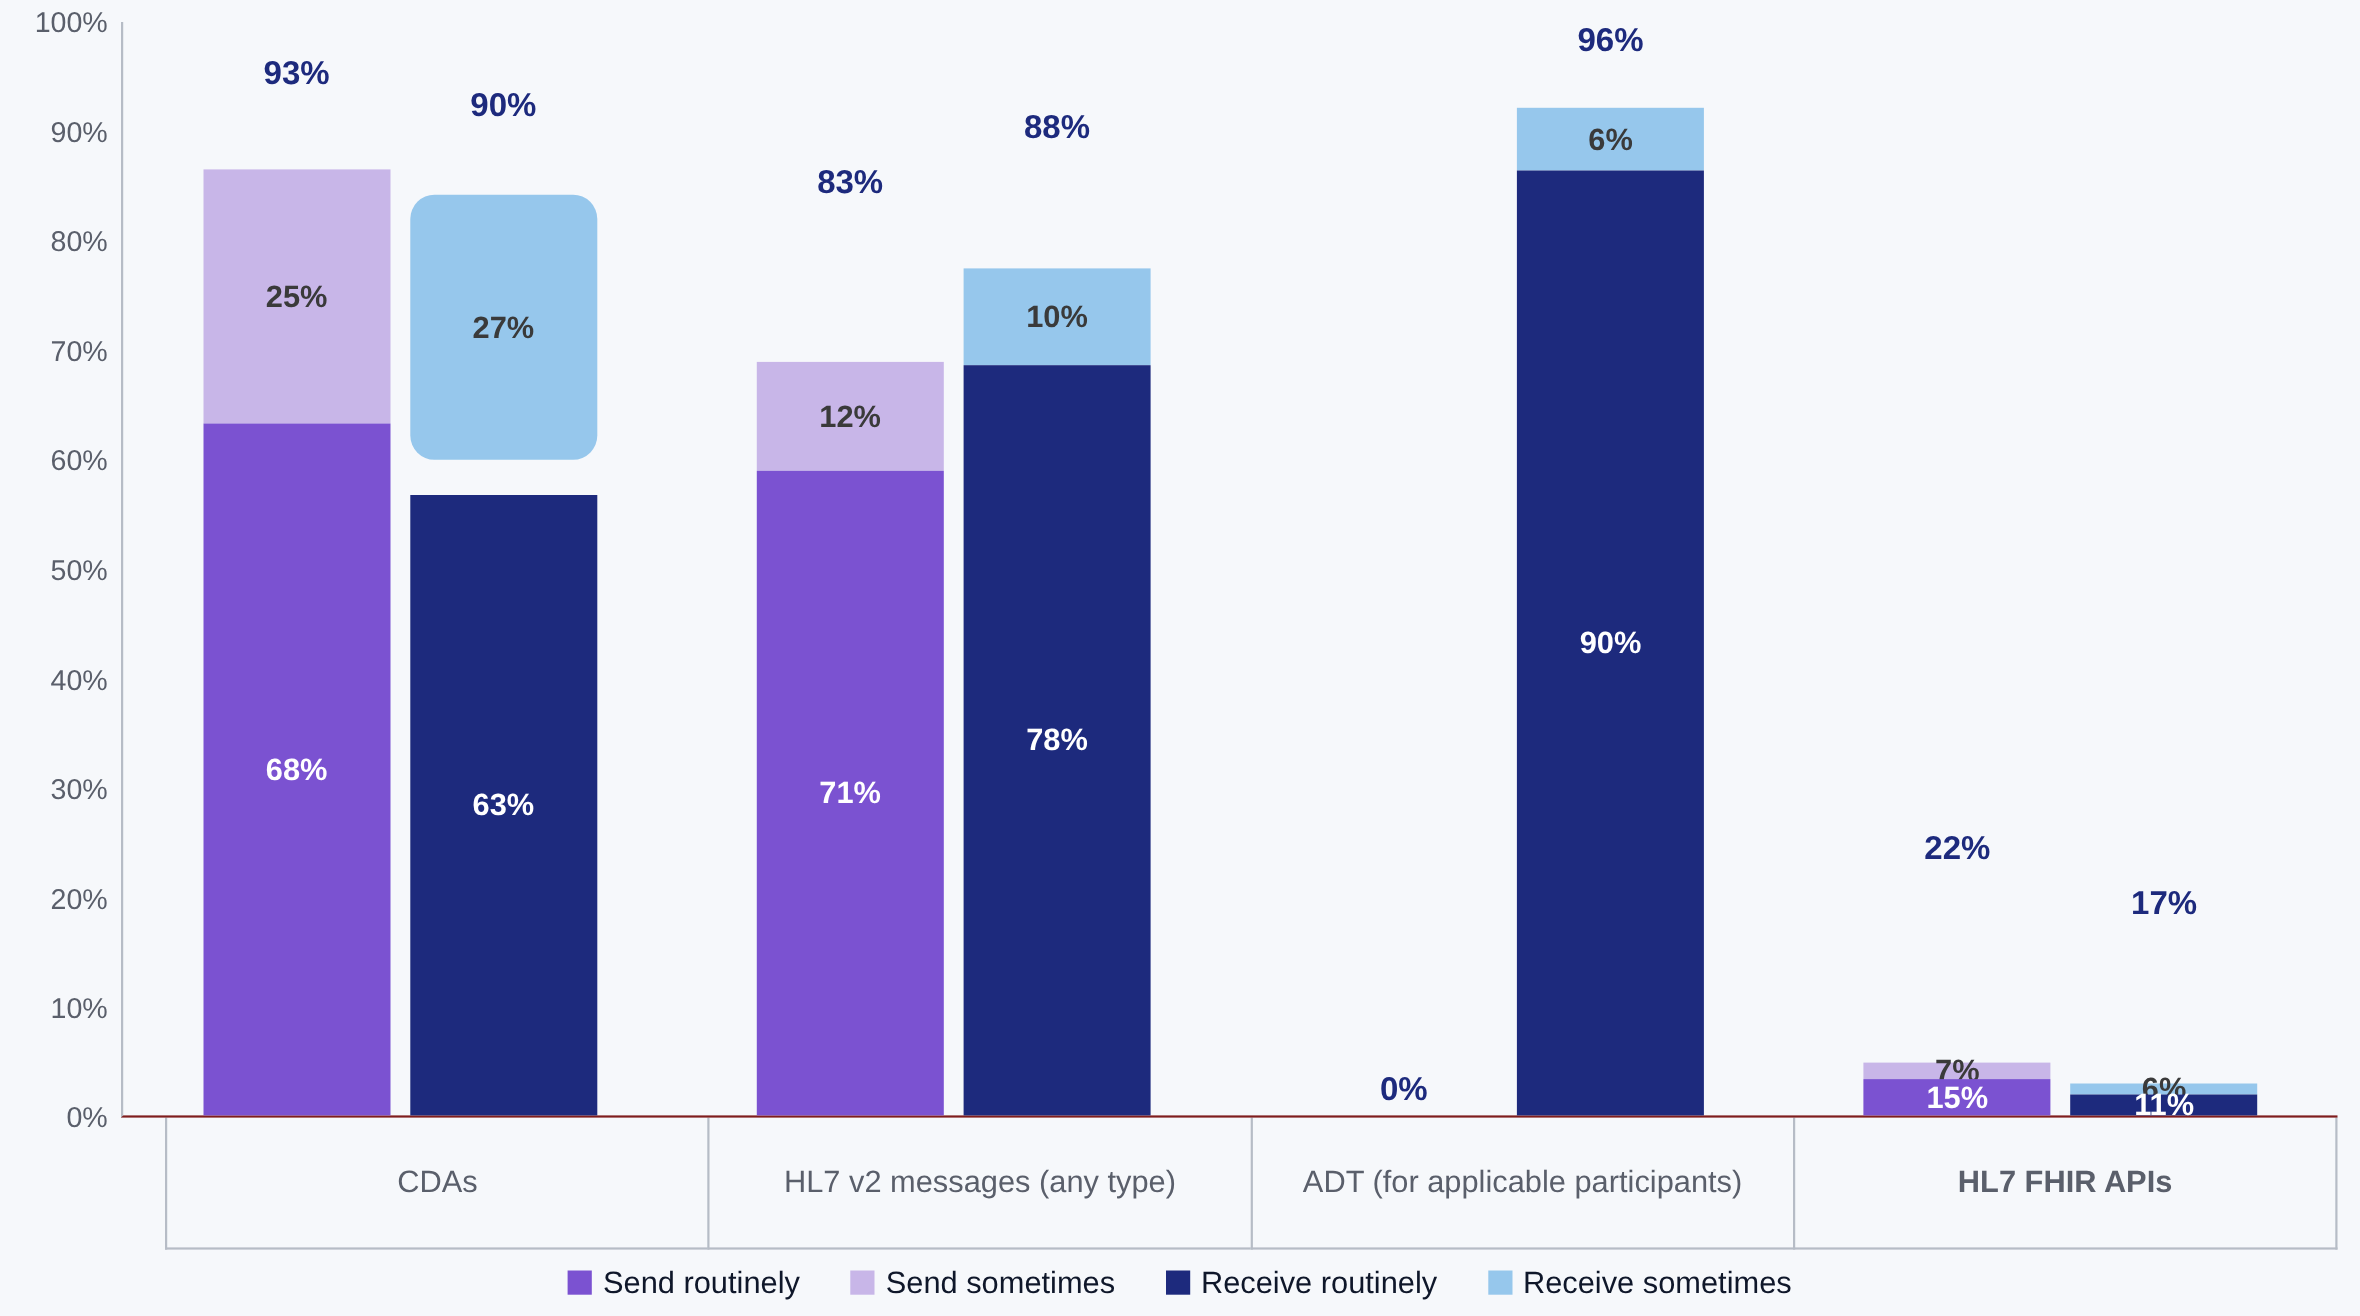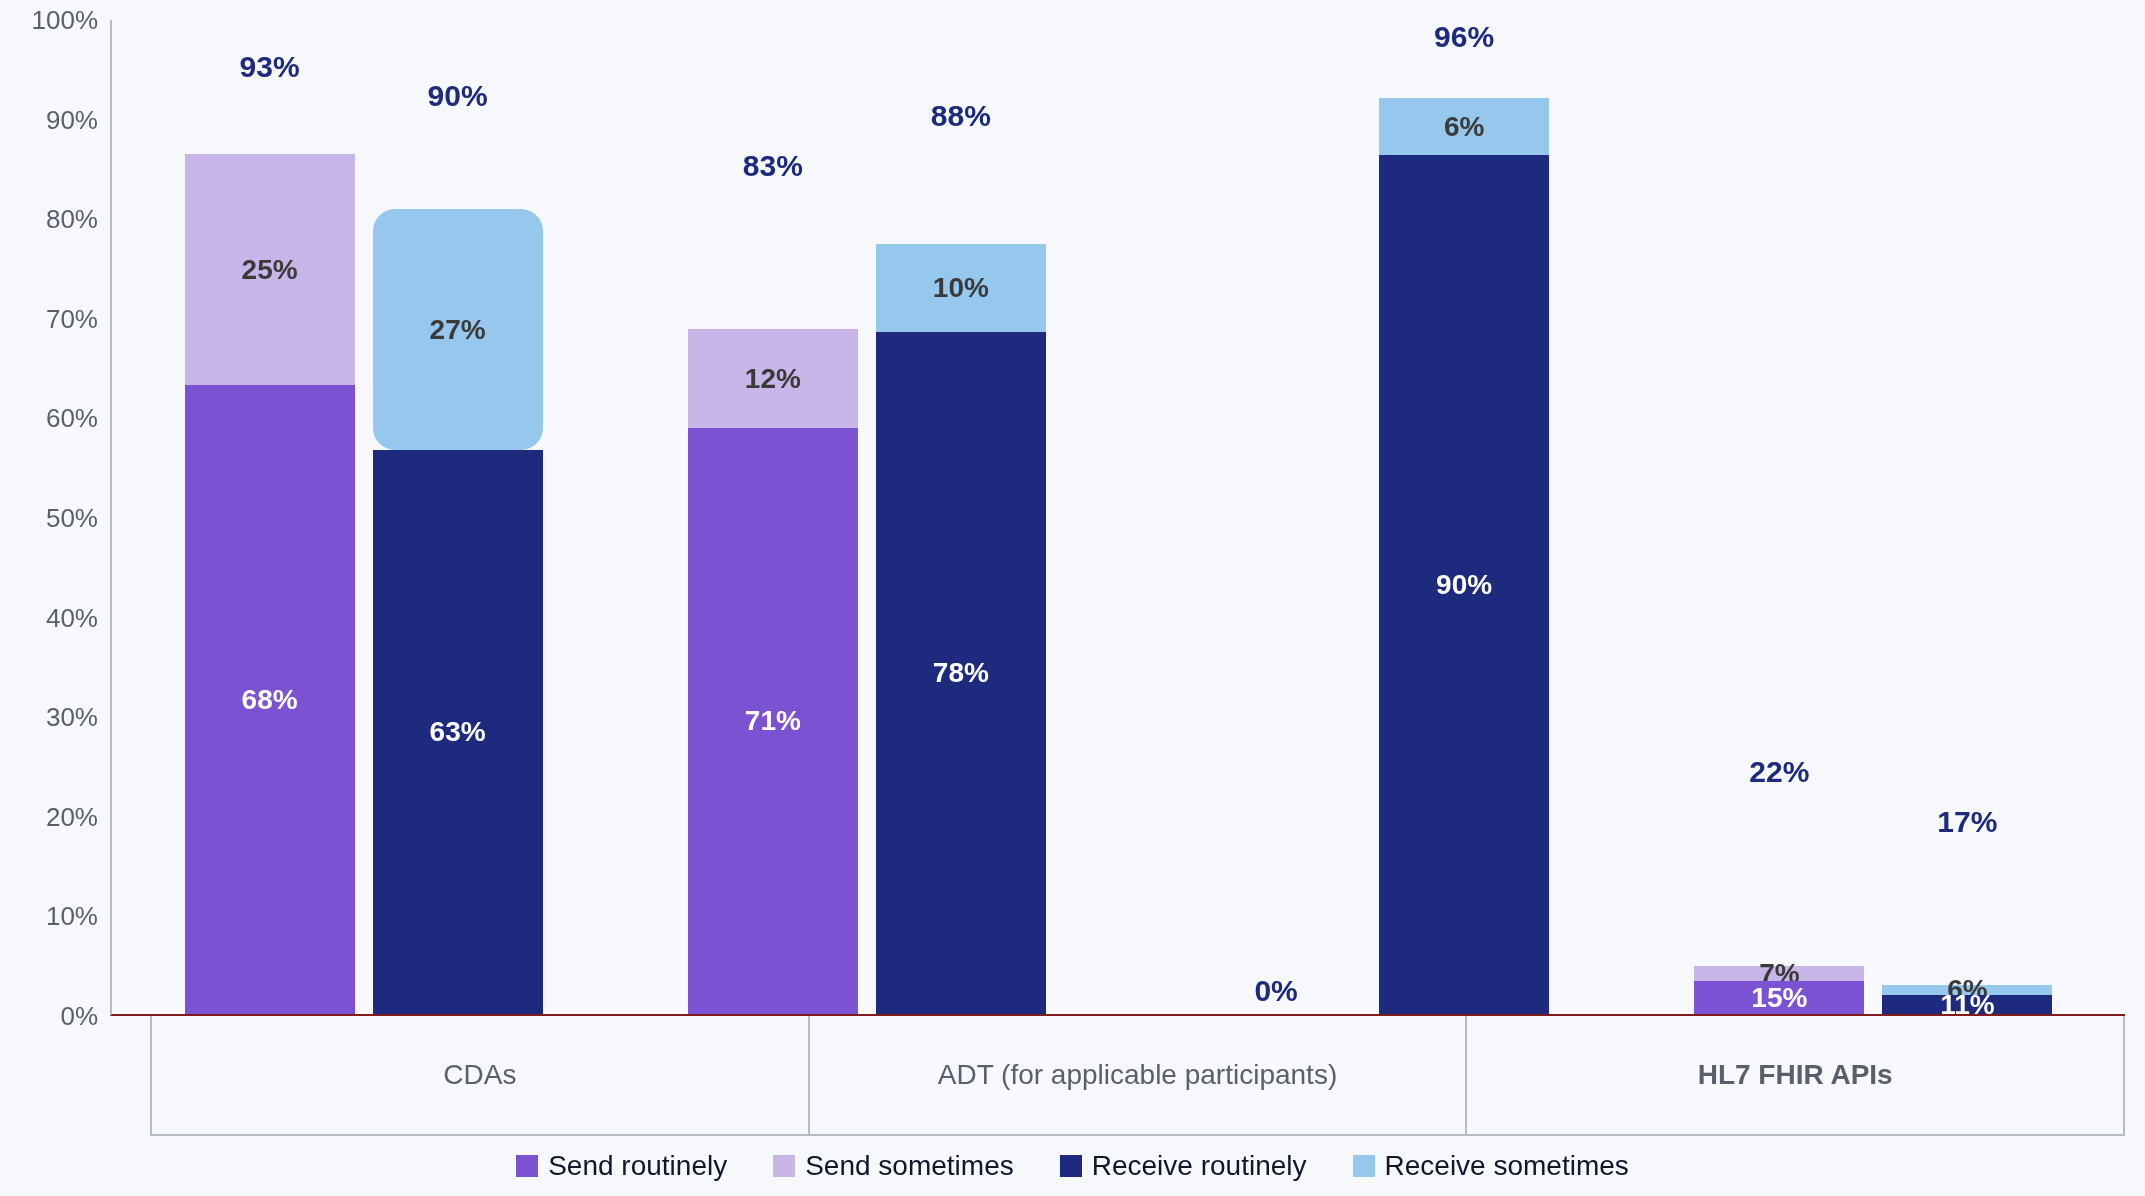--- a/index.html
+++ b/index.html
@@ -164,21 +164,21 @@
             <div class="barcol">
               <div class="total-label">93%</div>
               <div class="stack" style="height: 93%;">
                 <div class="seg c-send-rout" style="height: 68%;">68%</div>
                 <div class="seg c-send-some light" style="height: 25%;">25%</div>
               </div>
             </div>
             <div class="barcol">
               <div class="total-label">90%</div>
               <div class="stack" style="height: 90%;">
-                <div class="seg c-recv-rout" style="height: 63%;">63%</div>
+                <div class="seg c-recv-rout" style="height: 63%; margin-top: 32px;">63%</div>
                 <div class="seg c-recv-some light" style="height: 27%; border-radius: 22px;">27%</div>
               </div>
             </div>
           </div>
           <div class="group">
             <div class="barcol">
               <div class="total-label">83%</div>
               <div class="stack" style="height: 83%;">
                 <div class="seg c-send-rout" style="height: 71%;">71%</div>
                 <div class="seg c-send-some light" style="height: 12%;">12%</div>
@@ -221,20 +221,21 @@
               </div>
             </div>
           </div>
         </div>
     </div>
   </div>
   <div class="x-row">
     <div class="x-spacer"></div>
     <div class="x-groups" id="x-groups">
         <div class="x-cell">CDAs</div>
+        <div class="x-cell">HL7 v2 messages (any type)</div>
         <div class="x-cell">ADT (for applicable participants)</div>
         <div class="x-cell">HL7 FHIR APIs</div>
       </div>
   </div>
   <div class="legend" id="legend">
       <div class="legend-item">
         <span class="swatch c-send-rout"></span>
         <span>Send routinely</span>
       </div>
       <div class="legend-item">

